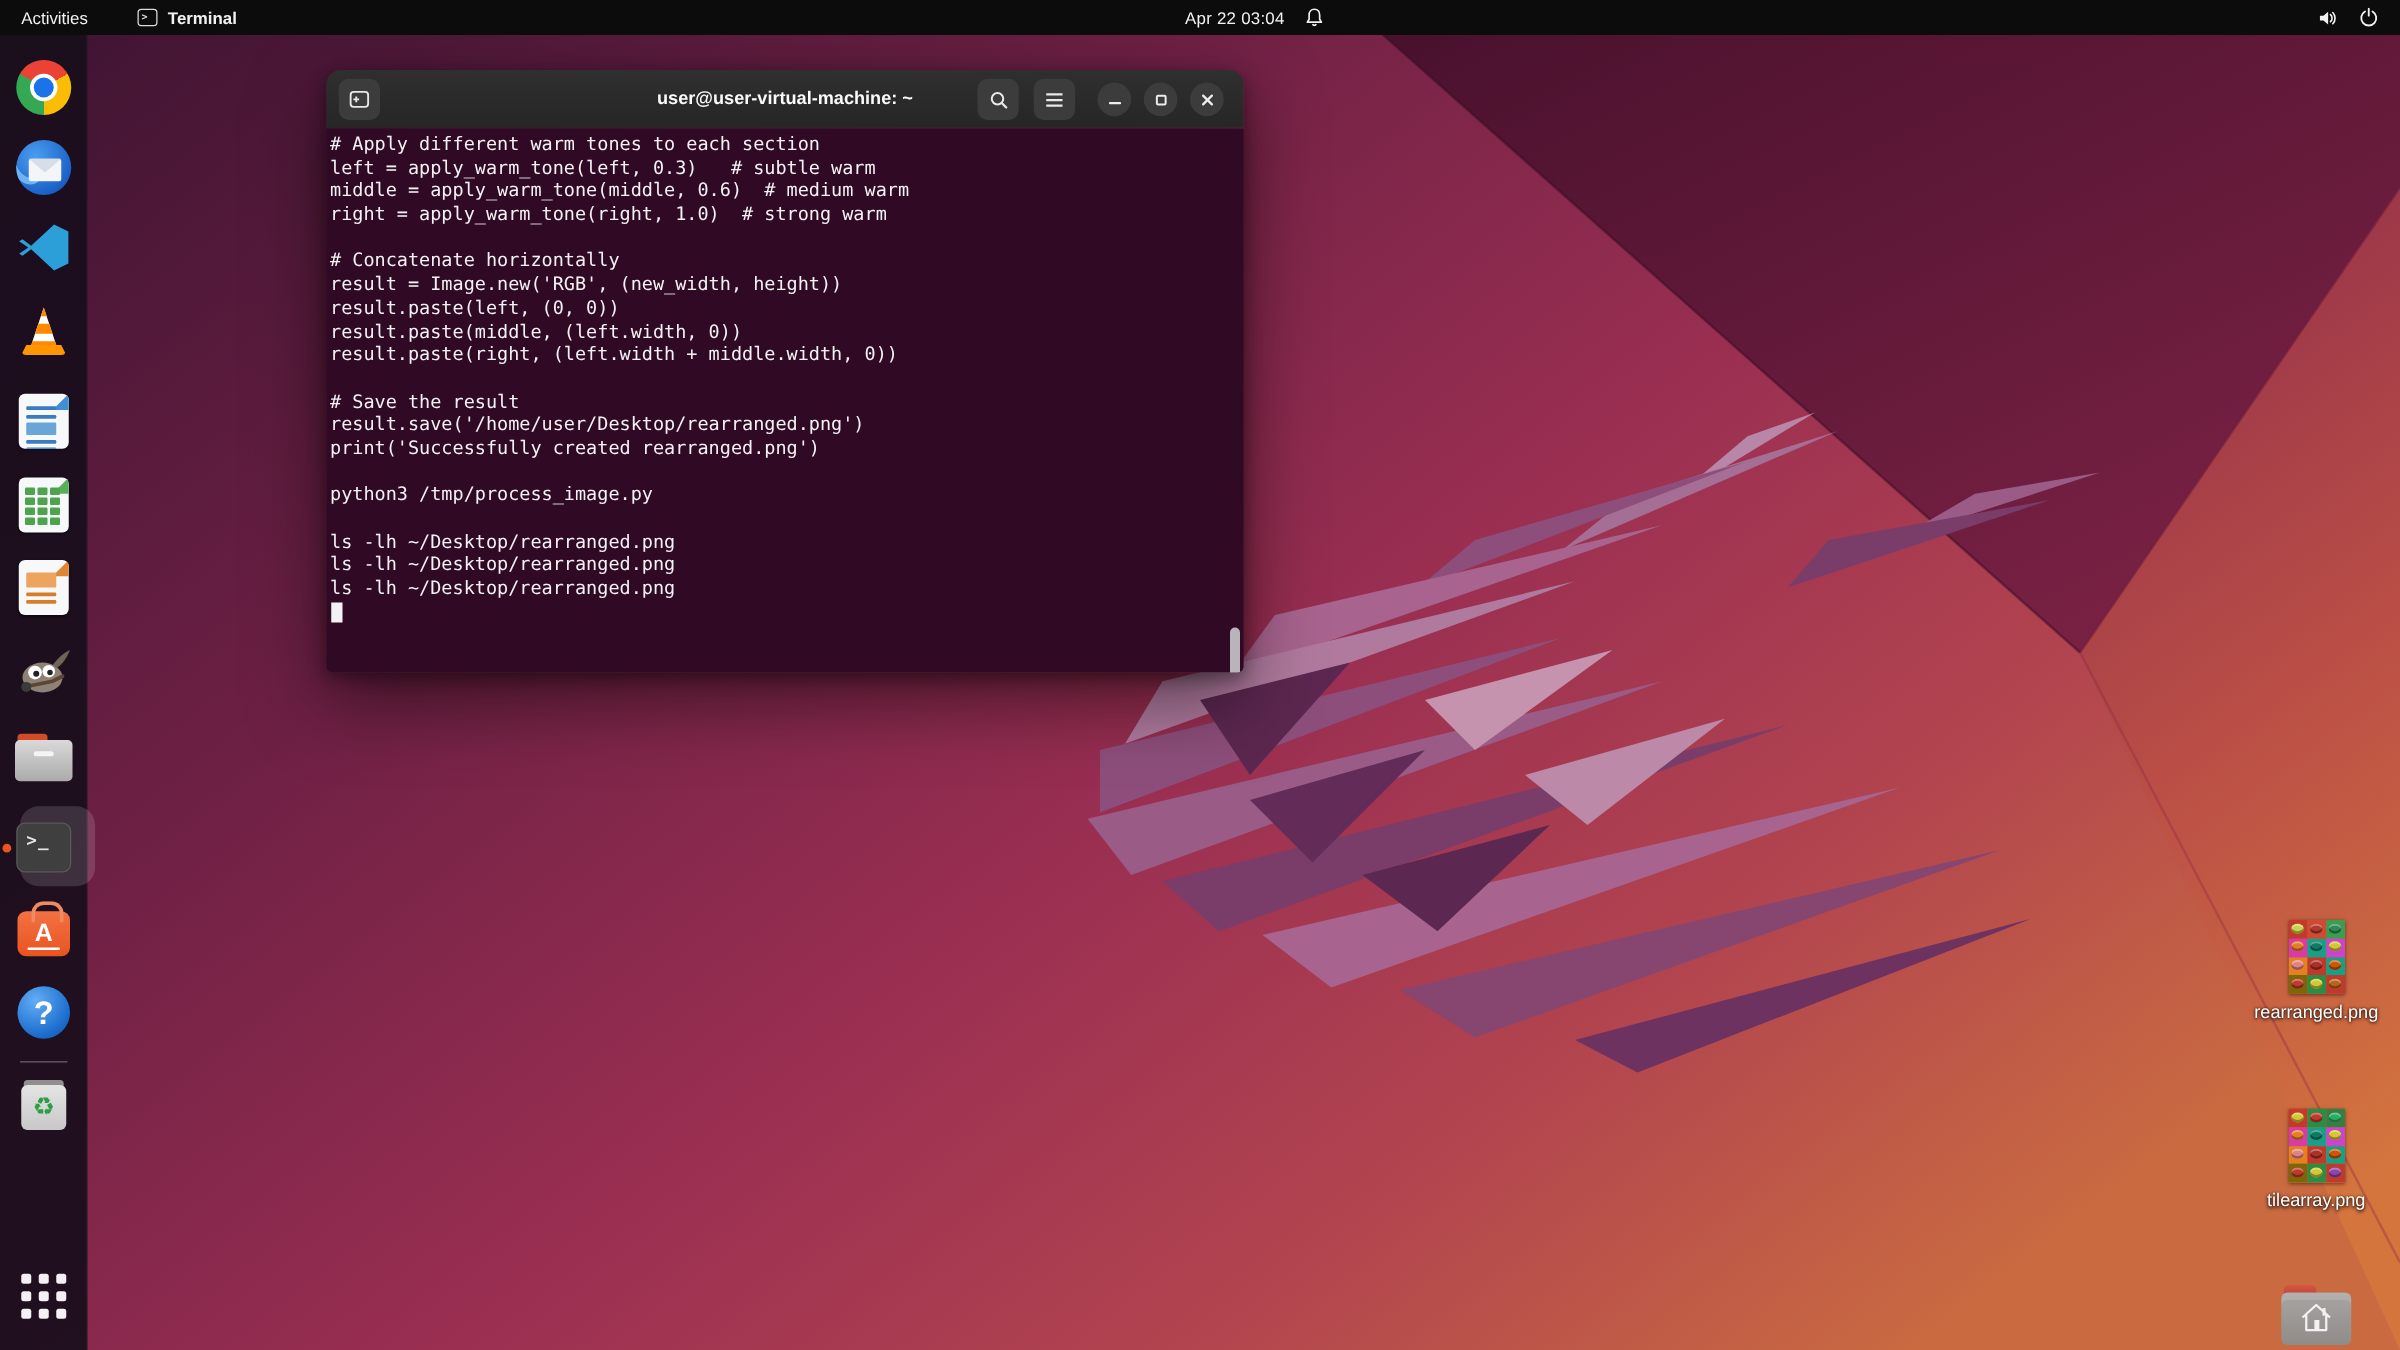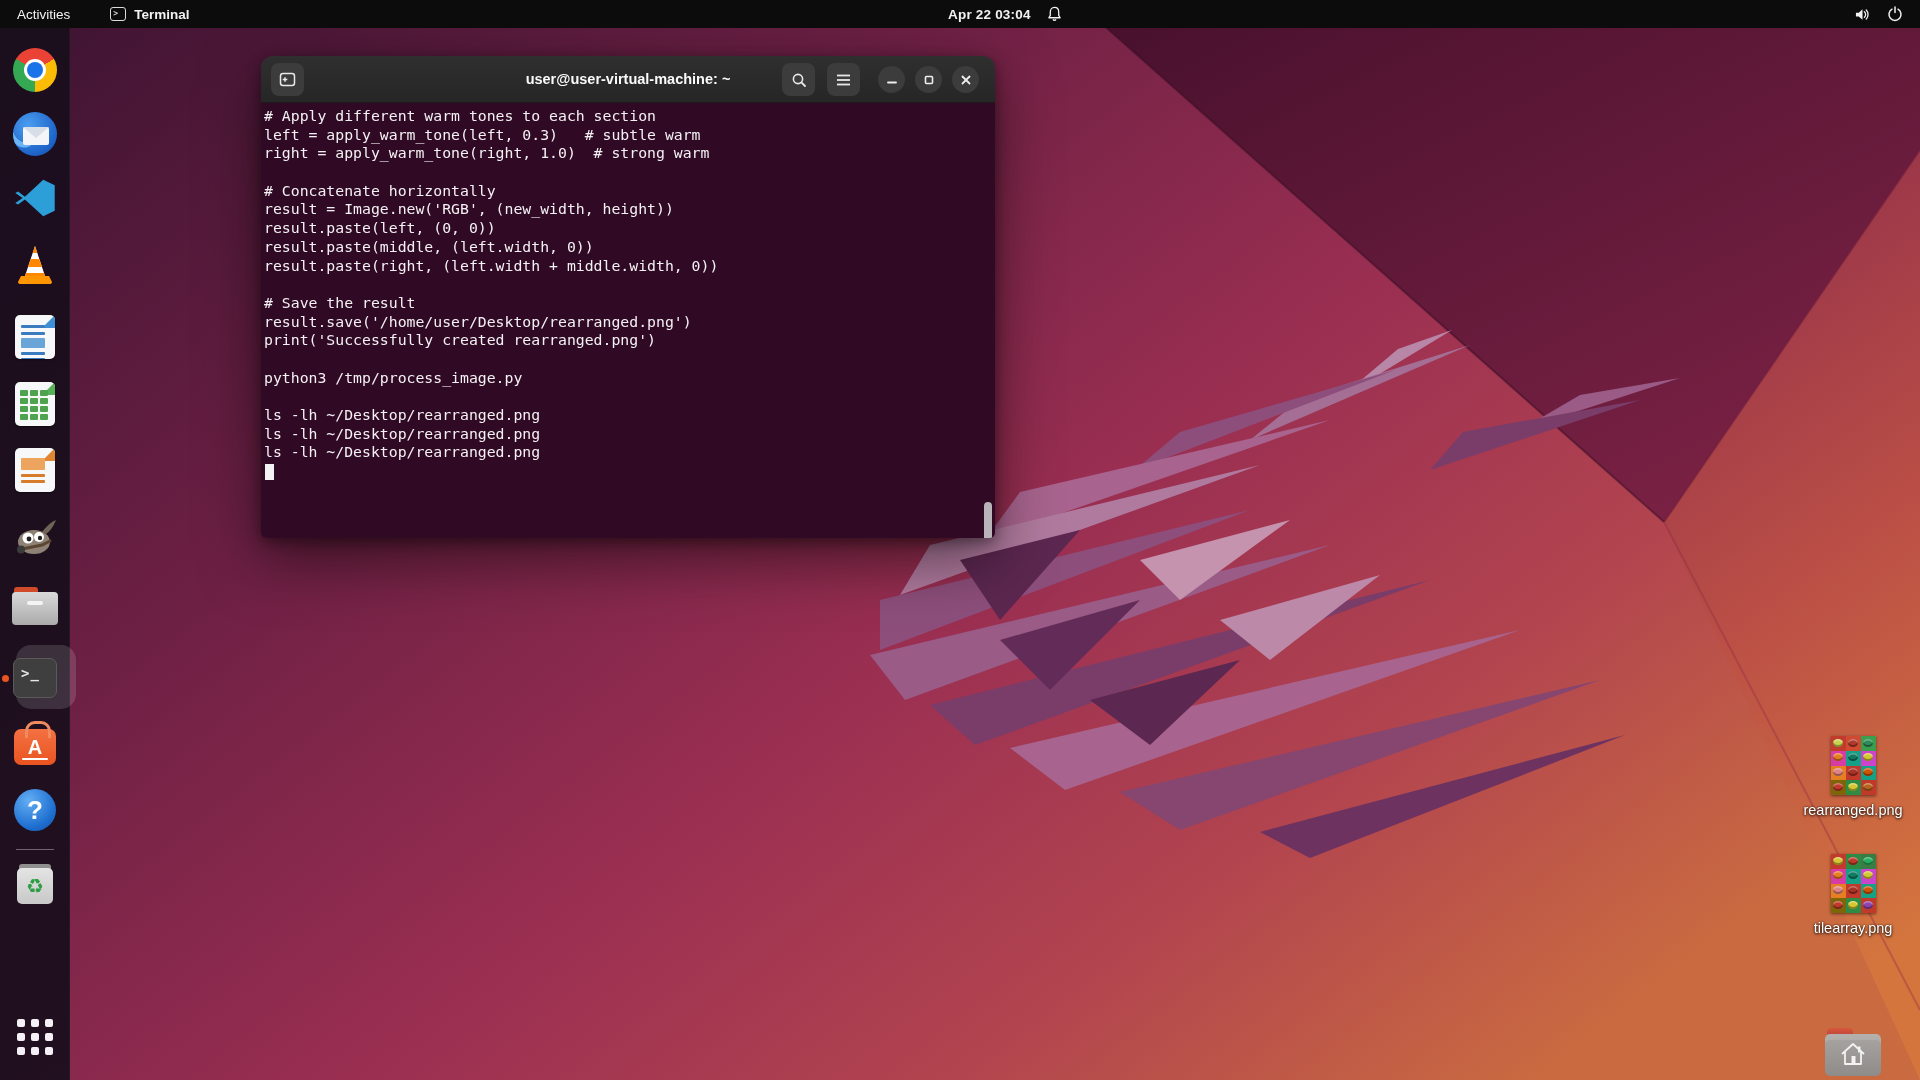--- a/index.html
+++ b/index.html
@@ -13,21 +13,21 @@
   
   .topbar { position:absolute; left:0; top:0; width:1920px; height:28px; background:#0c0c0c;
             color:#f2f2f2; font-size:13.5px; display:flex; align-items:center; z-index:50; }
   .tb-left { display:flex; align-items:center; gap:40px; padding-left:17px; }
   .tb-activities { cursor:default; }
   .tb-app { display:flex; align-items:center; gap:8px; font-weight:bold; }
   .tb-termglyph { width:16px; height:14px; border:1.5px solid #dcdcdc; border-radius:3px;
                   display:flex; align-items:flex-start; justify-content:flex-start; }
   .tb-termglyph span{ color:#dcdcdc; font-size:8px; line-height:11px; padding-left:2px; font-family:"DejaVu Sans Mono",monospace;}
   .tb-center { position:absolute; left:948px; top:0; height:28px; display:flex; align-items:center; gap:16px; }
-  .tb-clock { font-weight:700; letter-spacing:.2px; }
+  .tb-clock { font-weight:400; letter-spacing:.2px; }
   .tb-right { position:absolute; right:0; top:0; height:28px; display:flex; align-items:center; gap:16px; padding-right:17px; }
   .tb-icon svg { display:block; }
 
   
   .dock { position:absolute; left:0; top:28px; width:70px; height:1052px;
           background:rgba(25,14,28,0.93); z-index:40; border-right:1px solid rgba(255,255,255,0.04); }
   .dock-item { position:absolute; left:11px; width:48px; height:48px; display:flex; align-items:center; justify-content:center; }
   .dock-divider { position:absolute; left:16px; width:38px; height:1px; background:rgba(255,255,255,0.35); }
 
   .icon-chrome { width:44px; height:44px; border-radius:50%;
@@ -396,20 +396,21 @@
               <line x1="2.5" y1="2.5" x2="9.5" y2="9.5" stroke="#ededed" stroke-width="1.8" stroke-linecap="round"></line>
               <line x1="9.5" y1="2.5" x2="2.5" y2="9.5" stroke="#ededed" stroke-width="1.8" stroke-linecap="round"></line>
             </svg>
         </span>
       </span>
     </div>
     <div class="term-body">
       <div>
           <div class="term-line"># Apply different warm tones to each section</div>
           <div class="term-line">left = apply_warm_tone(left, 0.3)   # subtle warm</div>
+          <div class="term-line">middle = apply_warm_tone(middle, 0.6)  # medium warm</div>
           <div class="term-line">right = apply_warm_tone(right, 1.0)  # strong warm</div>
           <div class="term-line">&nbsp;</div>
           <div class="term-line"># Concatenate horizontally</div>
           <div class="term-line">result = Image.new('RGB', (new_width, height))</div>
           <div class="term-line">result.paste(left, (0, 0))</div>
           <div class="term-line">result.paste(middle, (left.width, 0))</div>
           <div class="term-line">result.paste(right, (left.width + middle.width, 0))</div>
           <div class="term-line">&nbsp;</div>
           <div class="term-line"># Save the result</div>
           <div class="term-line">result.save('/home/user/Desktop/rearranged.png')</div>
@@ -460,21 +461,21 @@
         </div>
         <div class="thumb-cell" style="background: rgb(46, 139, 68);">
           <span class="thumb-dot" style="background: rgb(212, 200, 50);"></span>
         </div>
         <div class="thumb-cell" style="background: rgb(192, 57, 43);">
           <span class="thumb-dot" style="background: rgb(181, 101, 29);"></span>
         </div>
       </div>
     <div class="desk-label">rearranged.png</div>
   </div>
-  <div class="desk-icon" style="top:854px">
+  <div class="desk-icon" style="top:887px">
     <div class="thumb">
         <div class="thumb-cell" style="background: rgb(194, 58, 44);">
           <span class="thumb-dot" style="background: rgb(212, 200, 50);"></span>
         </div>
         <div class="thumb-cell" style="background: rgb(46, 139, 68);">
           <span class="thumb-dot" style="background: rgb(192, 57, 43);"></span>
         </div>
         <div class="thumb-cell" style="background: rgb(58, 125, 68);">
           <span class="thumb-dot" style="background: rgb(39, 174, 96);"></span>
         </div>

